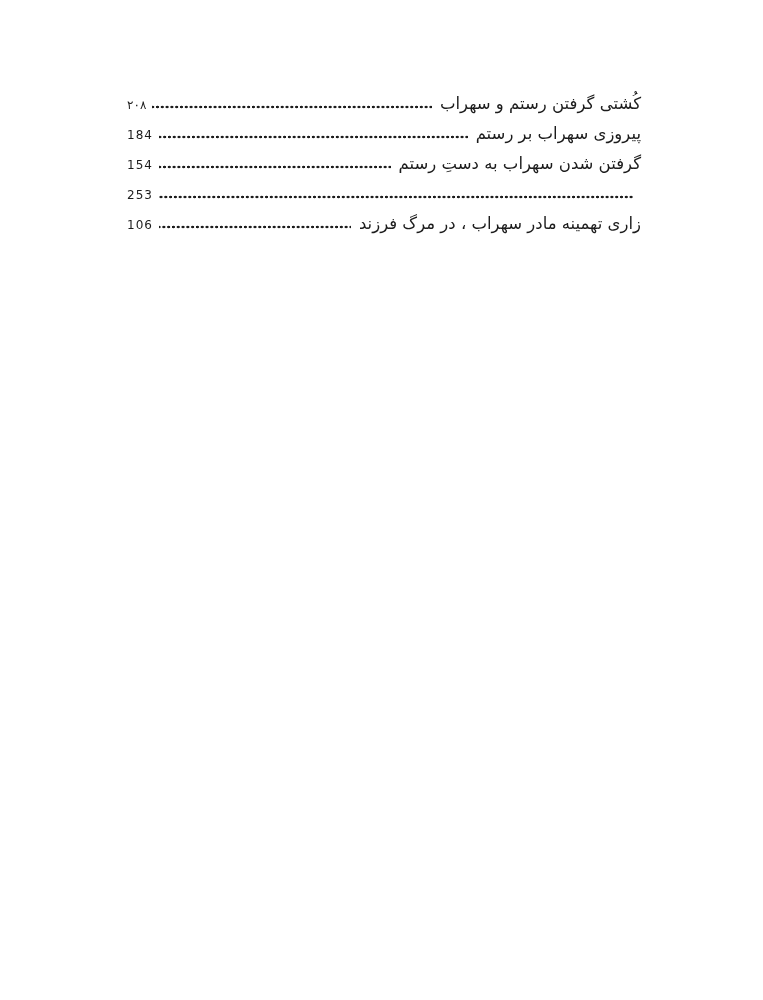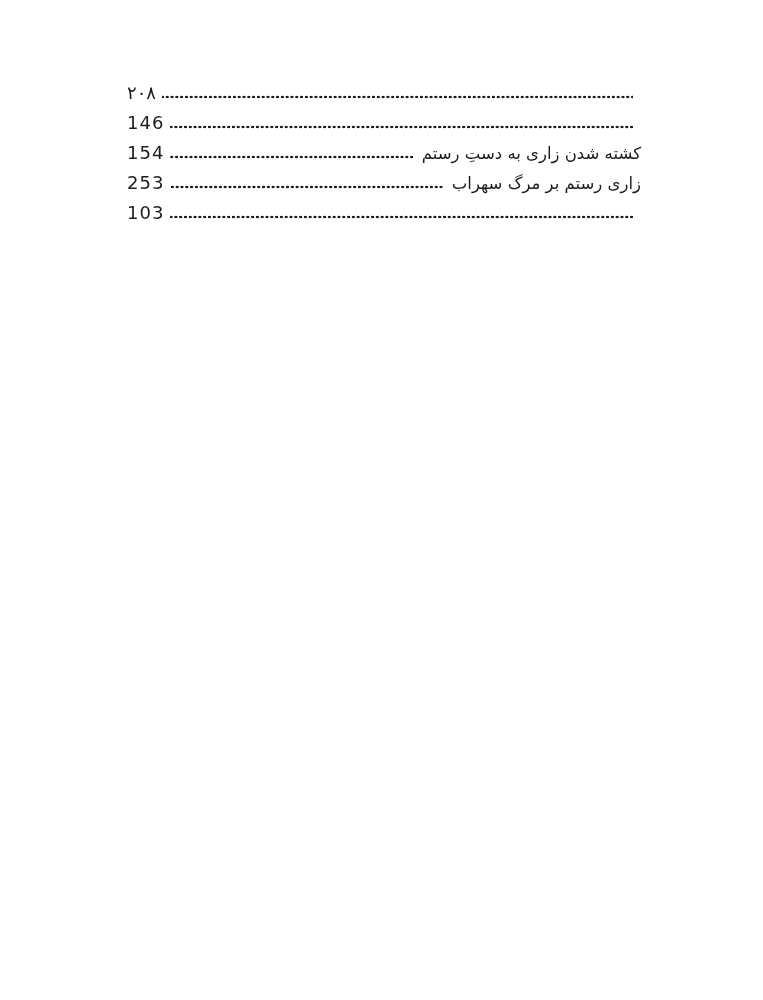--- a/index.html
+++ b/index.html
@@ -45,51 +45,54 @@
     margin: 0 8px 0 6px;
     background-image: radial-gradient(circle, #1c1c1c 1.15px, rgba(0,0,0,0) 1.6px);
     background-size: 4.8px 4px;
     background-repeat: repeat-x;
     background-position: center;
     min-width: 20px;
   }
   .toc-page {
     white-space: nowrap;
     flex: 0 0 auto;
-    font-size: 18px;
+    font-size: 12px;
     letter-spacing: 1px;
+    margin-top: 12px;
   }
 </style>
 </head>
 <body>
 
 <div class="page">
   <div class="toc">
 
     <div class="toc-row">
+      <span class="toc-title">کُشتی گرفتن رستم و سهراب</span>
       <span class="toc-leader"></span>
       <span class="toc-page">۲۰۸</span>
     </div>
 
     <div class="toc-row">
+      <span class="toc-title">پیروزی سهراب بر رستم</span>
       <span class="toc-leader"></span>
-      <span class="toc-page">146</span>
+      <span class="toc-page">184</span>
     </div>
 
     <div class="toc-row">
-      <span class="toc-title">کشته شدن زاری به دستِ رستم</span>
+      <span class="toc-title">گرفتن شدن سهراب به دستِ رستم</span>
       <span class="toc-leader"></span>
       <span class="toc-page">154</span>
     </div>
 
     <div class="toc-row">
-      <span class="toc-title">زاری رستم بر مرگ سهراب</span>
       <span class="toc-leader"></span>
       <span class="toc-page">253</span>
     </div>
 
     <div class="toc-row">
+      <span class="toc-title">زاری تهمینه مادر سهراب ، در مرگ فرزند</span>
       <span class="toc-leader"></span>
-      <span class="toc-page">103</span>
+      <span class="toc-page">106</span>
     </div>
 
   </div>
 </div>
 
 </body></html>

